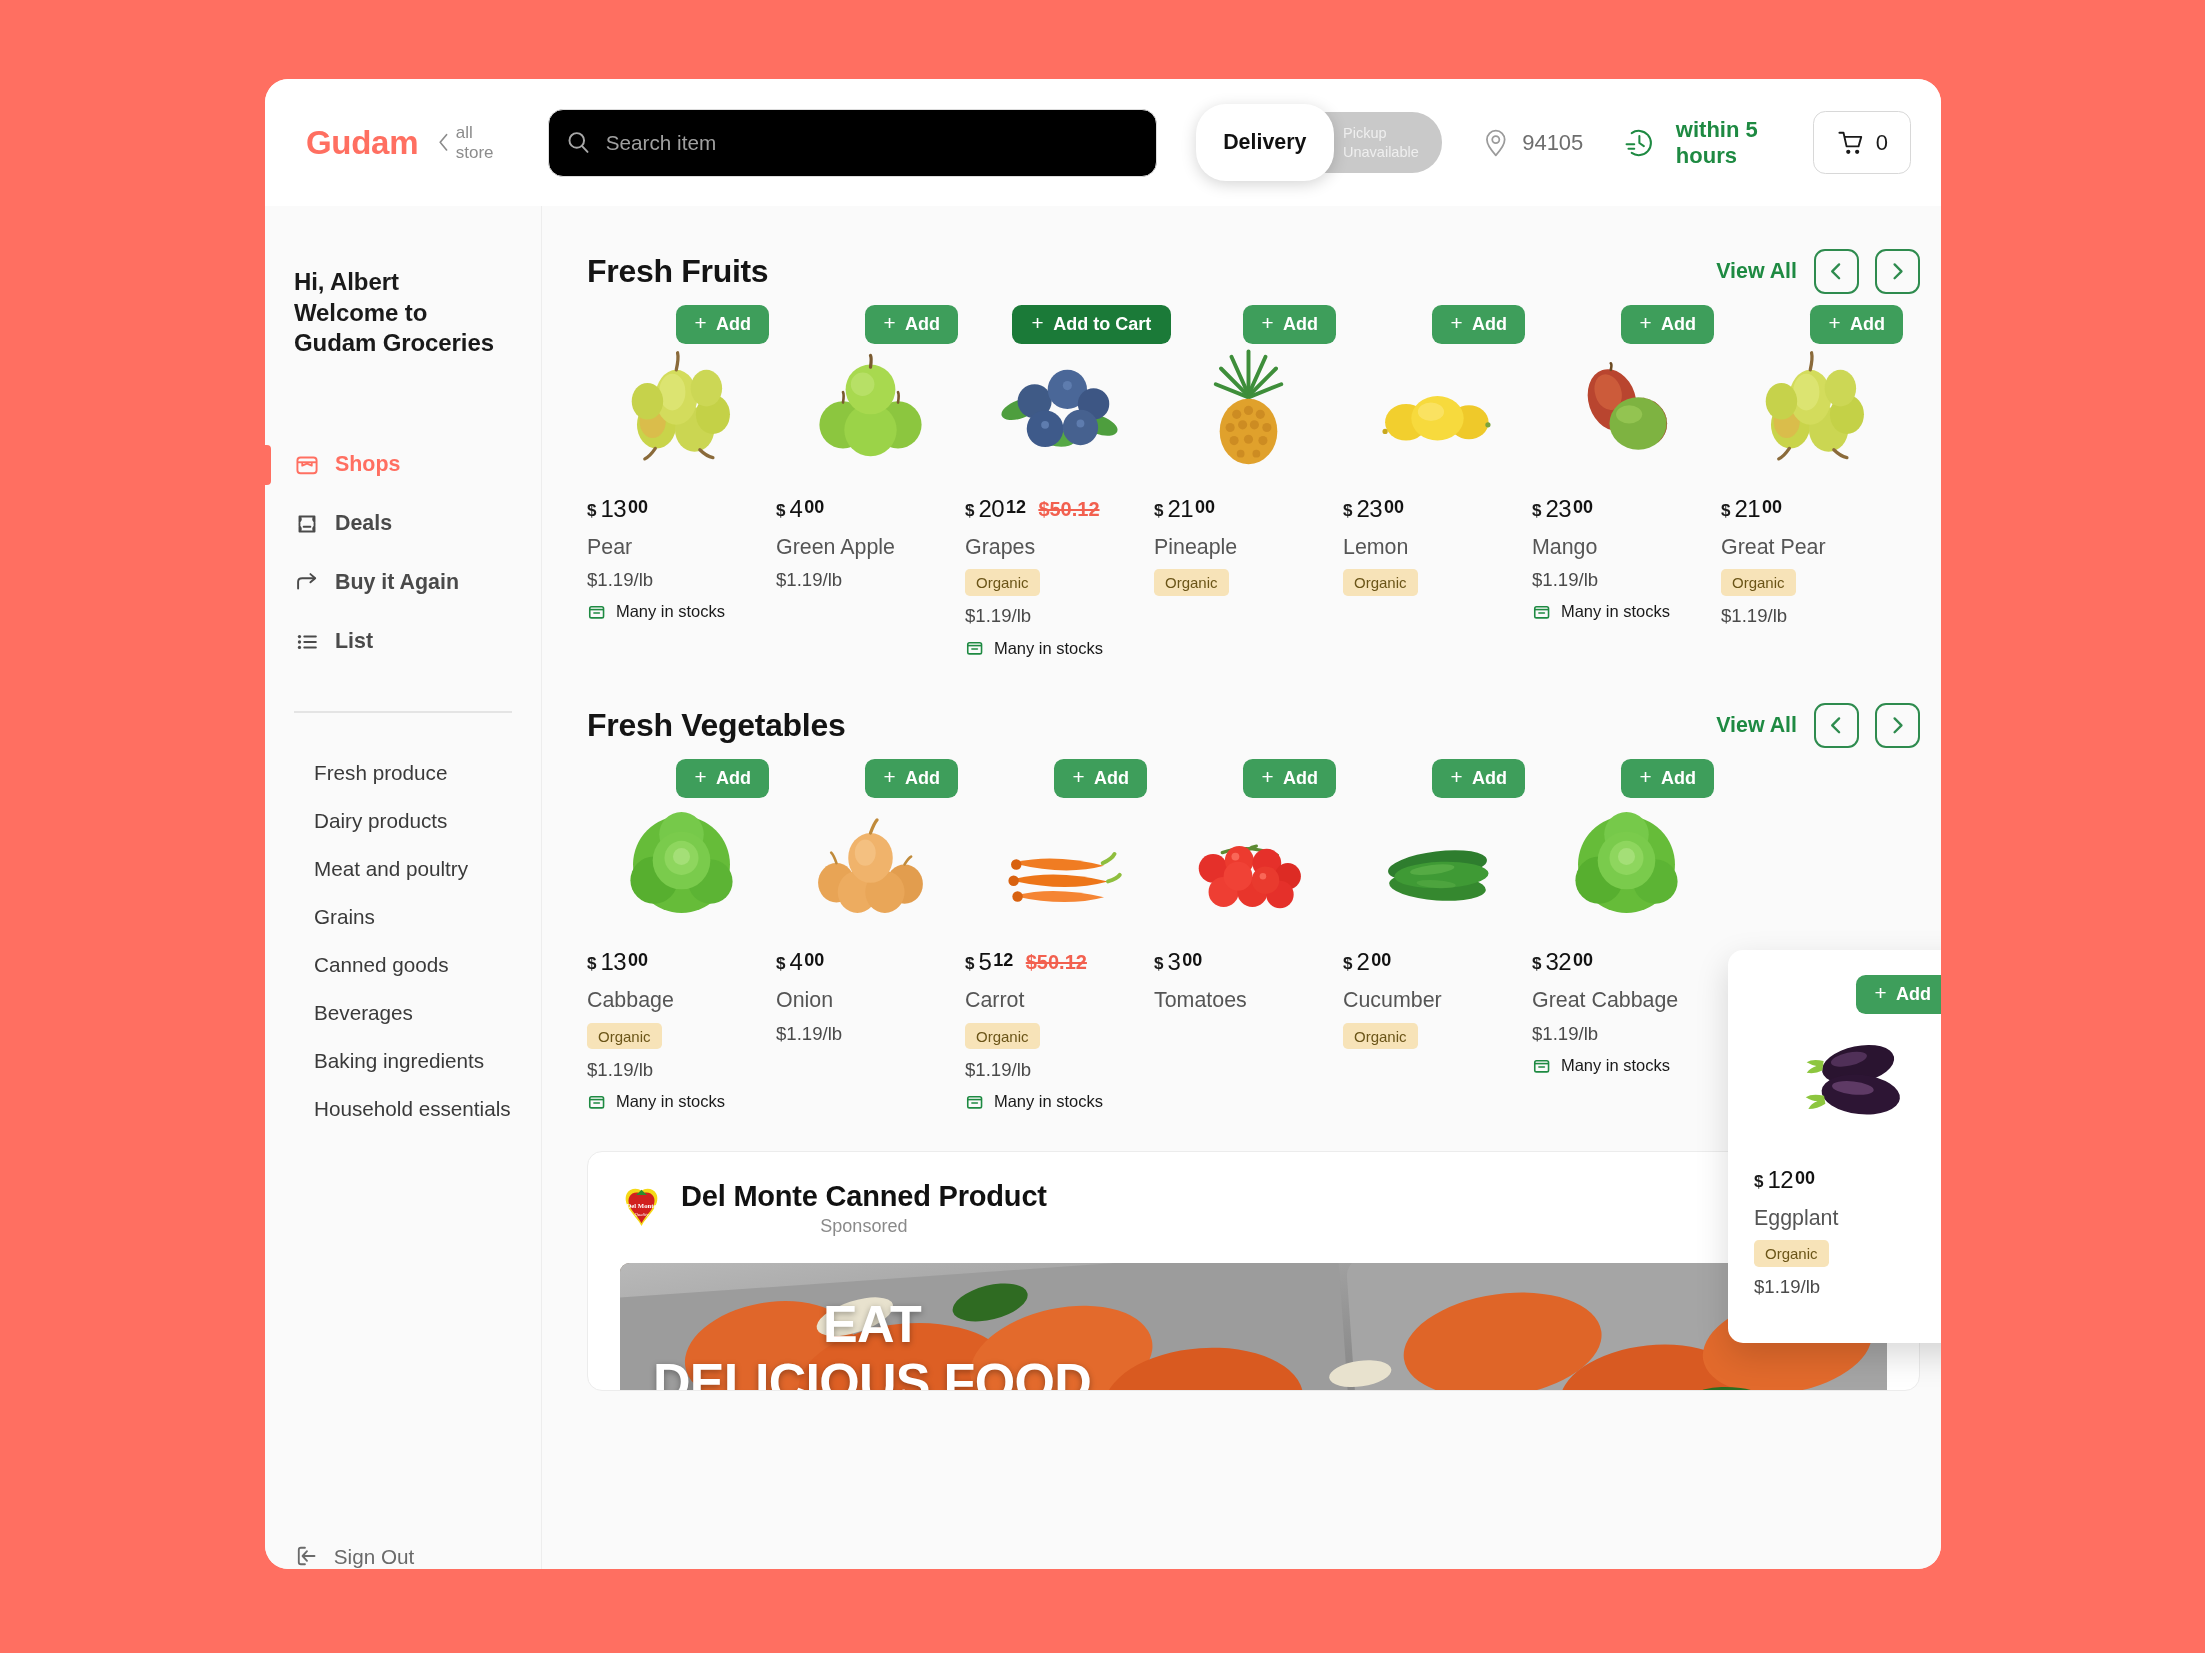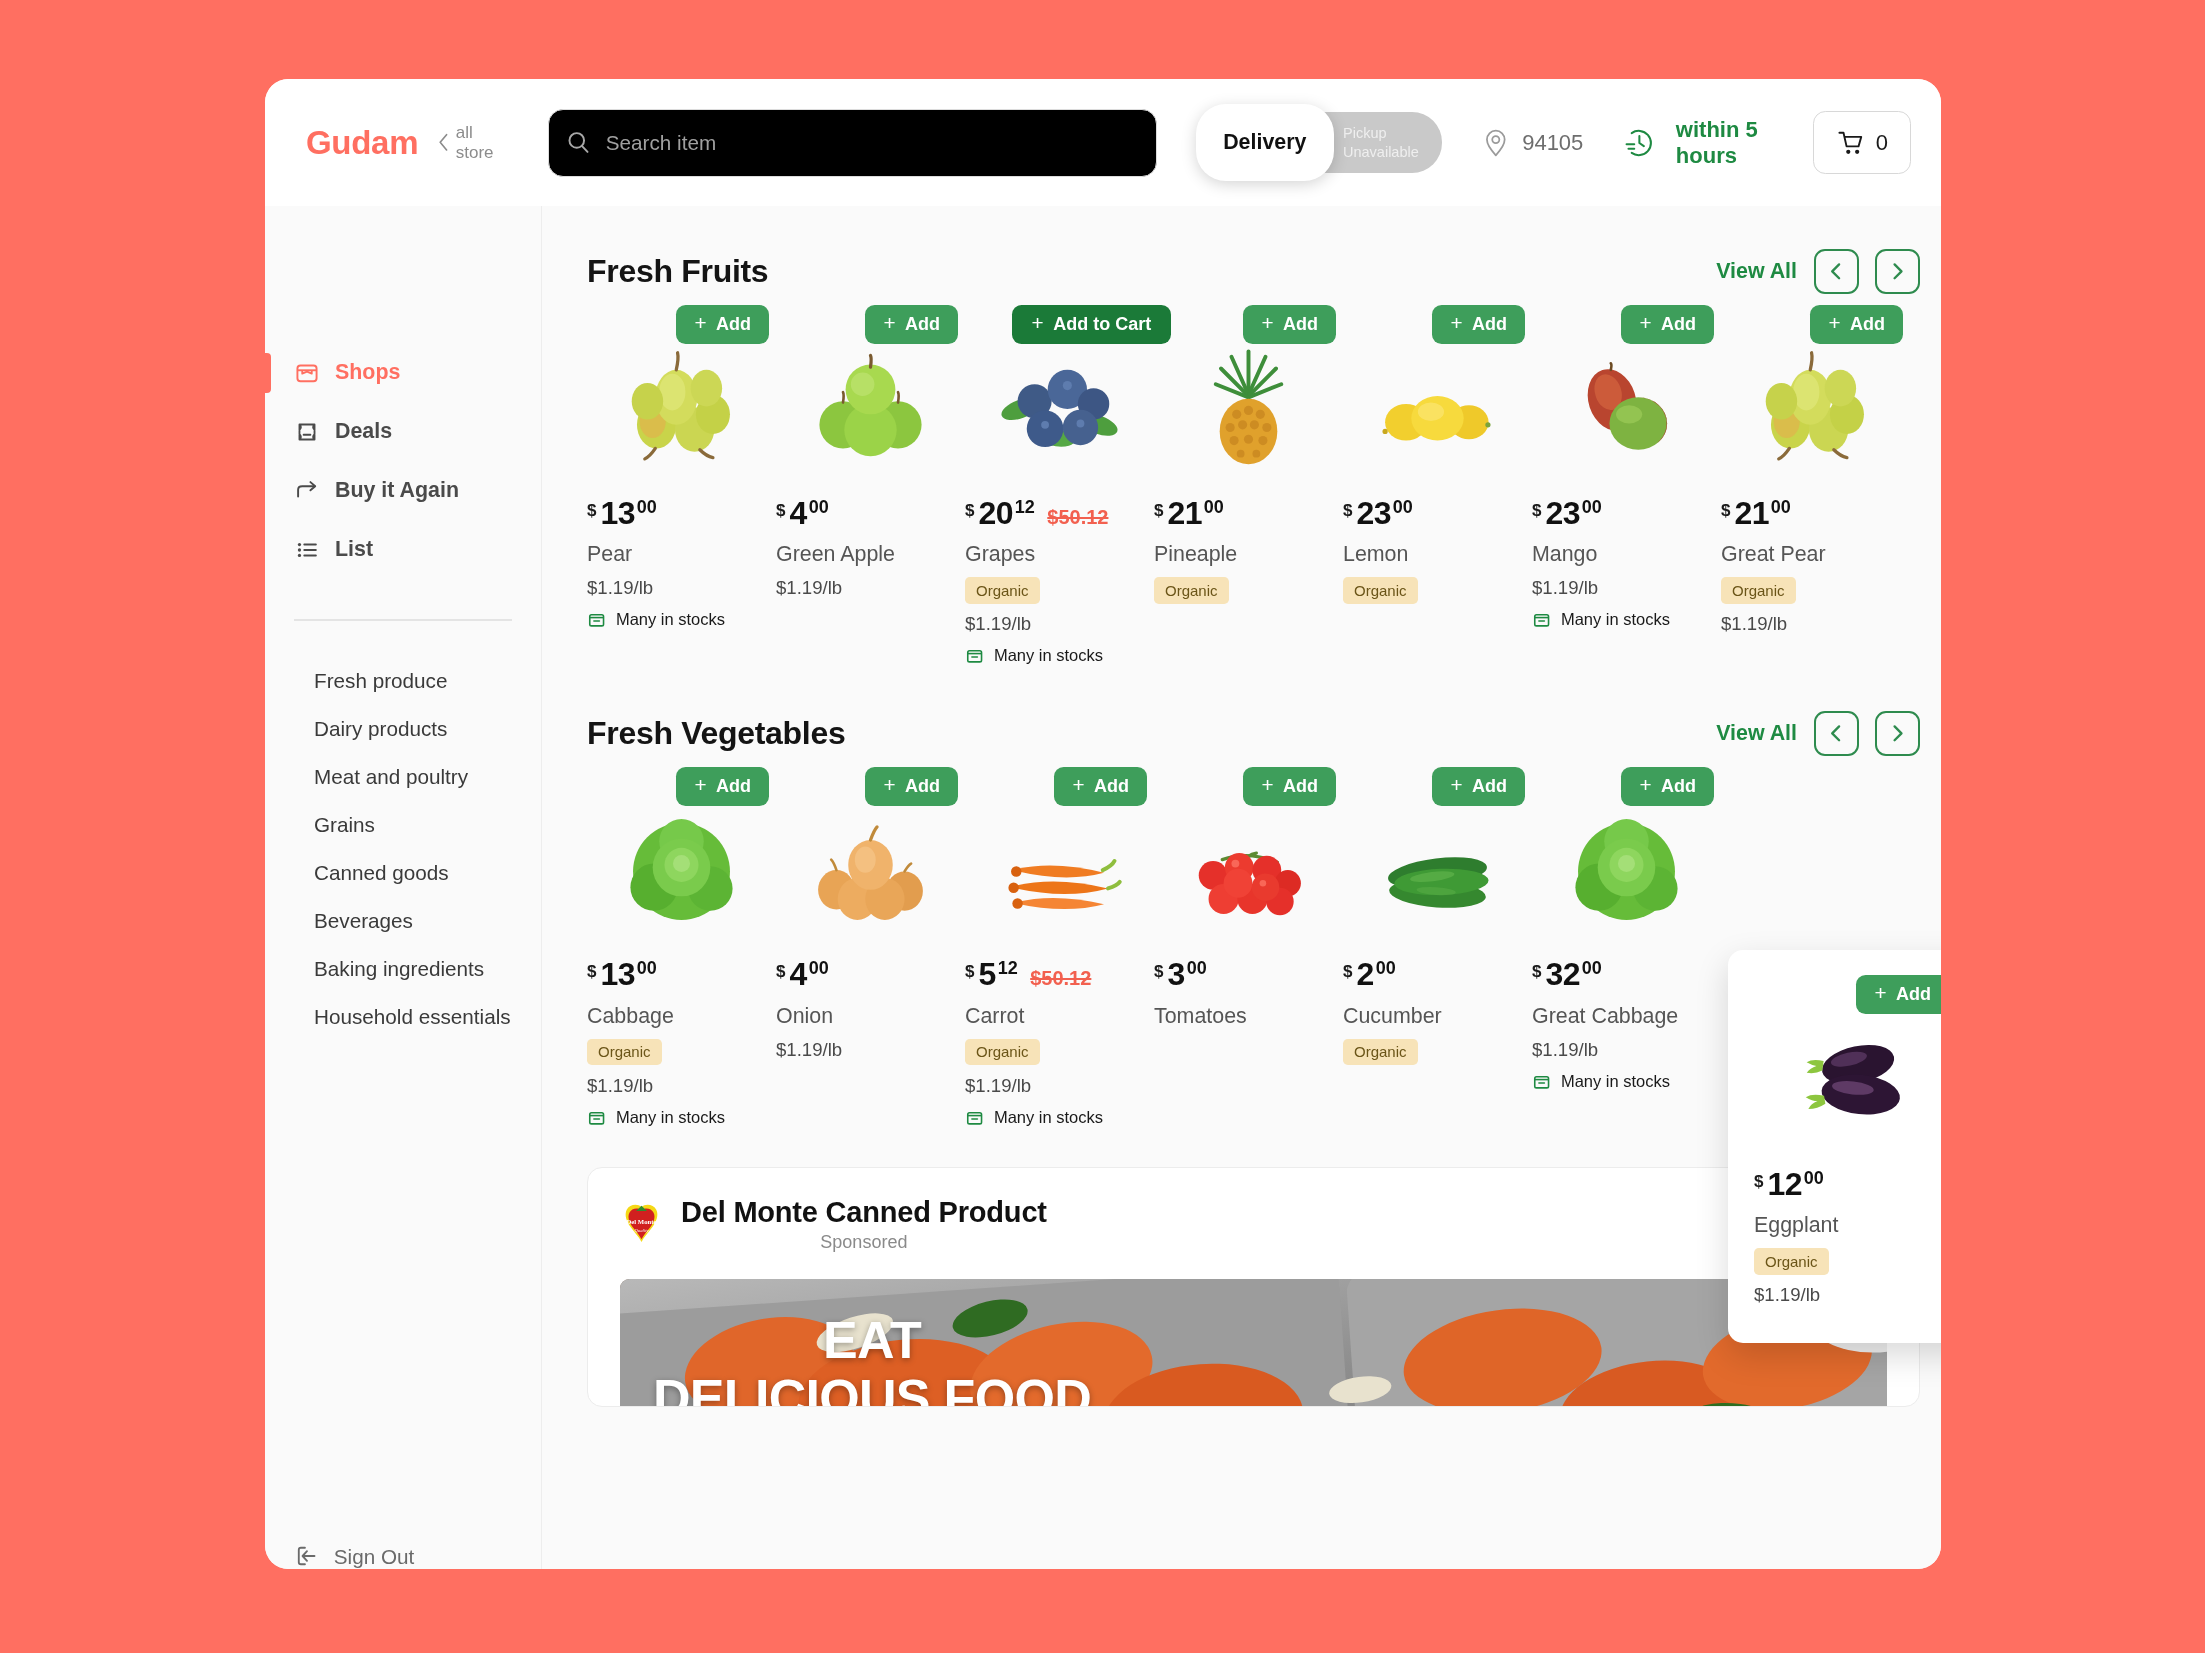--- a/index.html
+++ b/index.html
@@ -185,21 +185,21 @@
     z-index: 3;
   }
   .add-btn.cart {
     background: #1B7A38;
     padding: 0 19.3px;
     right: -16.5px;
   }
   .plus { font-size: 20.7px; font-weight: 400; line-height: 1; margin-top:-2.1px;}
   .price-row { display: flex; align-items: baseline; margin-top: 20.7px; }
   .cur { font-size: 17px; color: #1A1A1A; font-weight: 600; align-self: flex-start; margin-top: 4.1px;}
-  .whole { font-size: 32px; font-weight: 700; color: #111; line-height: 1; margin-left: 4.1px; letter-spacing: -0.7px;}
+  .whole { font-size: 24px; font-weight: 400; color: #111; line-height: 1; margin-left: 4.1px; letter-spacing: -0.7px;}
   .cents { font-size: 18px; font-weight: 700; color: #111; margin-left: 2.1px; align-self: flex-start; }
   .old-price {
     color: #F2604F; font-size: 20px; font-weight: 600;
     text-decoration: line-through; margin-left: 12.4px;
     align-self: flex-end;
   }
   .pname { font-size: 21.4px; color: #555; margin-top: 13.8px; }
   .badge {
     display: inline-block; margin-top: 9.6px;
     background: #F7E3B8; color: #6B5518;
@@ -309,20 +309,25 @@
         <circle cx="18" cy="35" r="3.1" fill="#1A1A1A"></circle>
         <circle cx="31" cy="35" r="3.1" fill="#1A1A1A"></circle>
       </svg>
       <span class="cart-count">0</span>
     </div>
   </div>
 
   <div class="body-row">
 
     <div class="sidebar">
+      <div class="greet">
+        <div>Hi, Albert</div>
+        <div>Welcome to</div>
+        <div>Gudam Groceries</div>
+      </div>
 
       <div class="nav-main">
         <div class="nav-item active">
           <svg width="26" height="26" viewBox="0 0 38 38">
             <rect x="5" y="8" width="28" height="23" rx="4.5" fill="none" stroke="#FF6F61" stroke-width="2.8"></rect>
             <path d="M5 15 H33" fill="none" stroke="#FF6F61" stroke-width="2.8"></path>
             <path d="M12 15 L12 20 L19 17 L26 20 L26 15" fill="none" stroke="#FF6F61" stroke-width="2.6" stroke-linejoin="round"></path>
           </svg>
           <span>Shops</span>
         </div>

